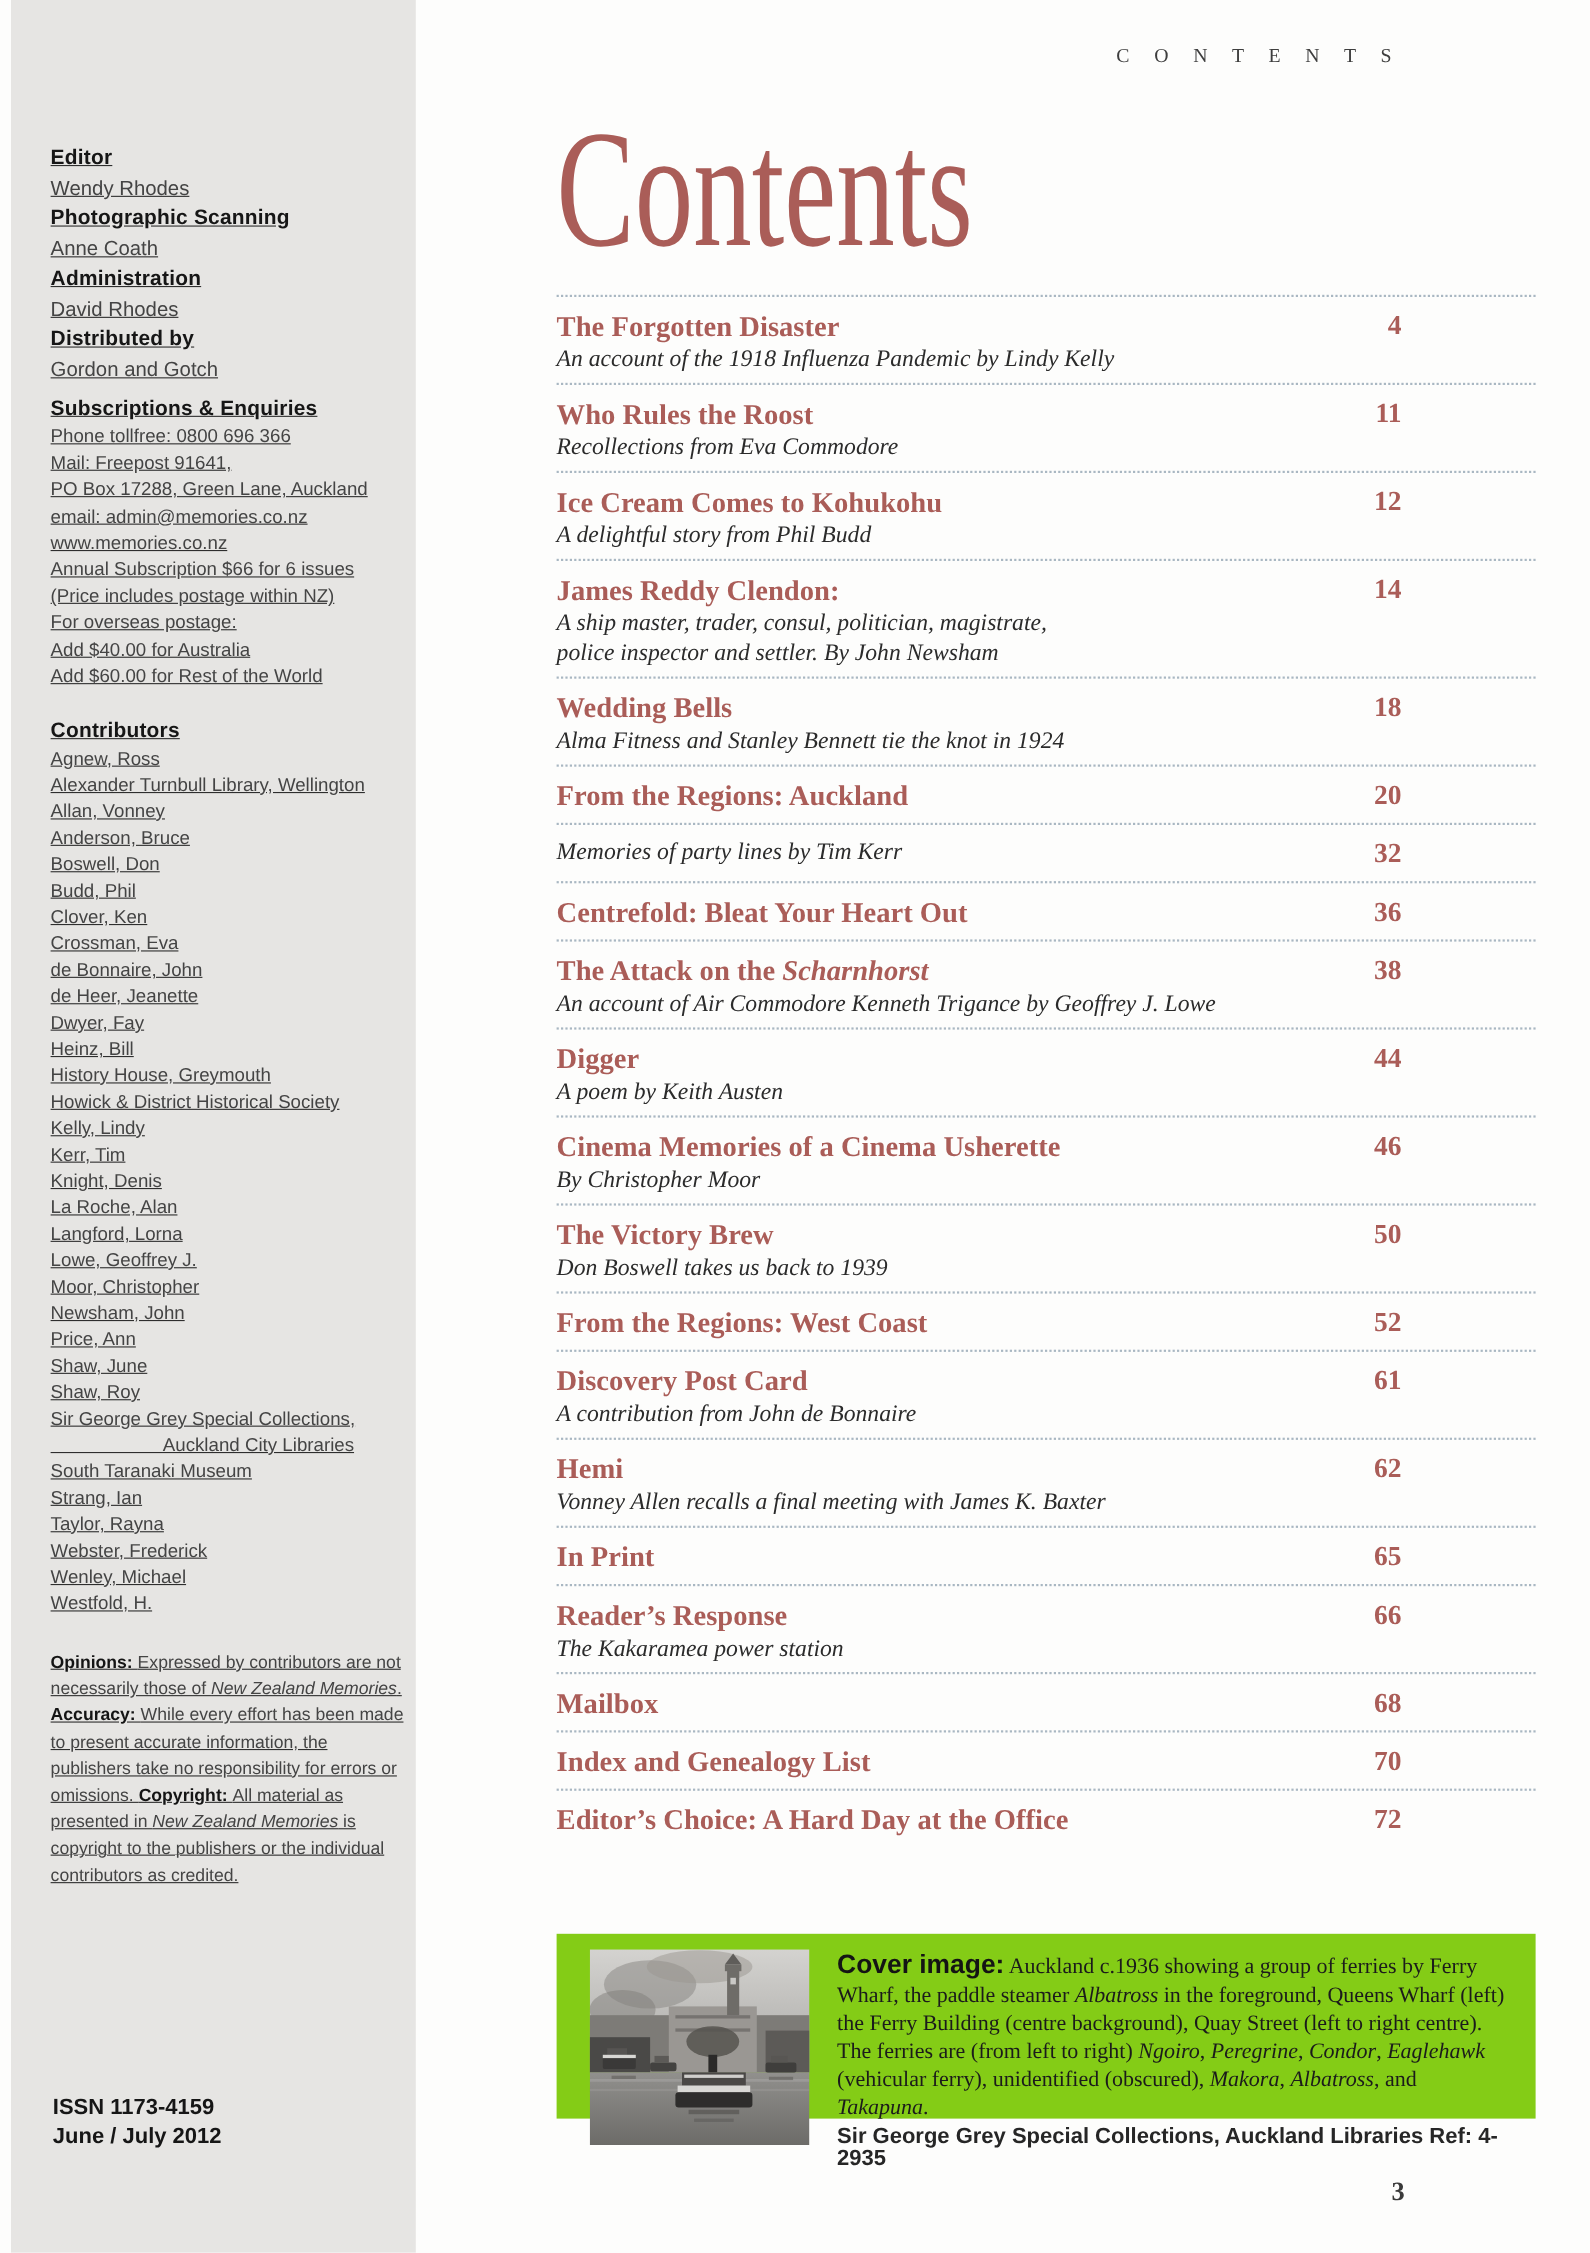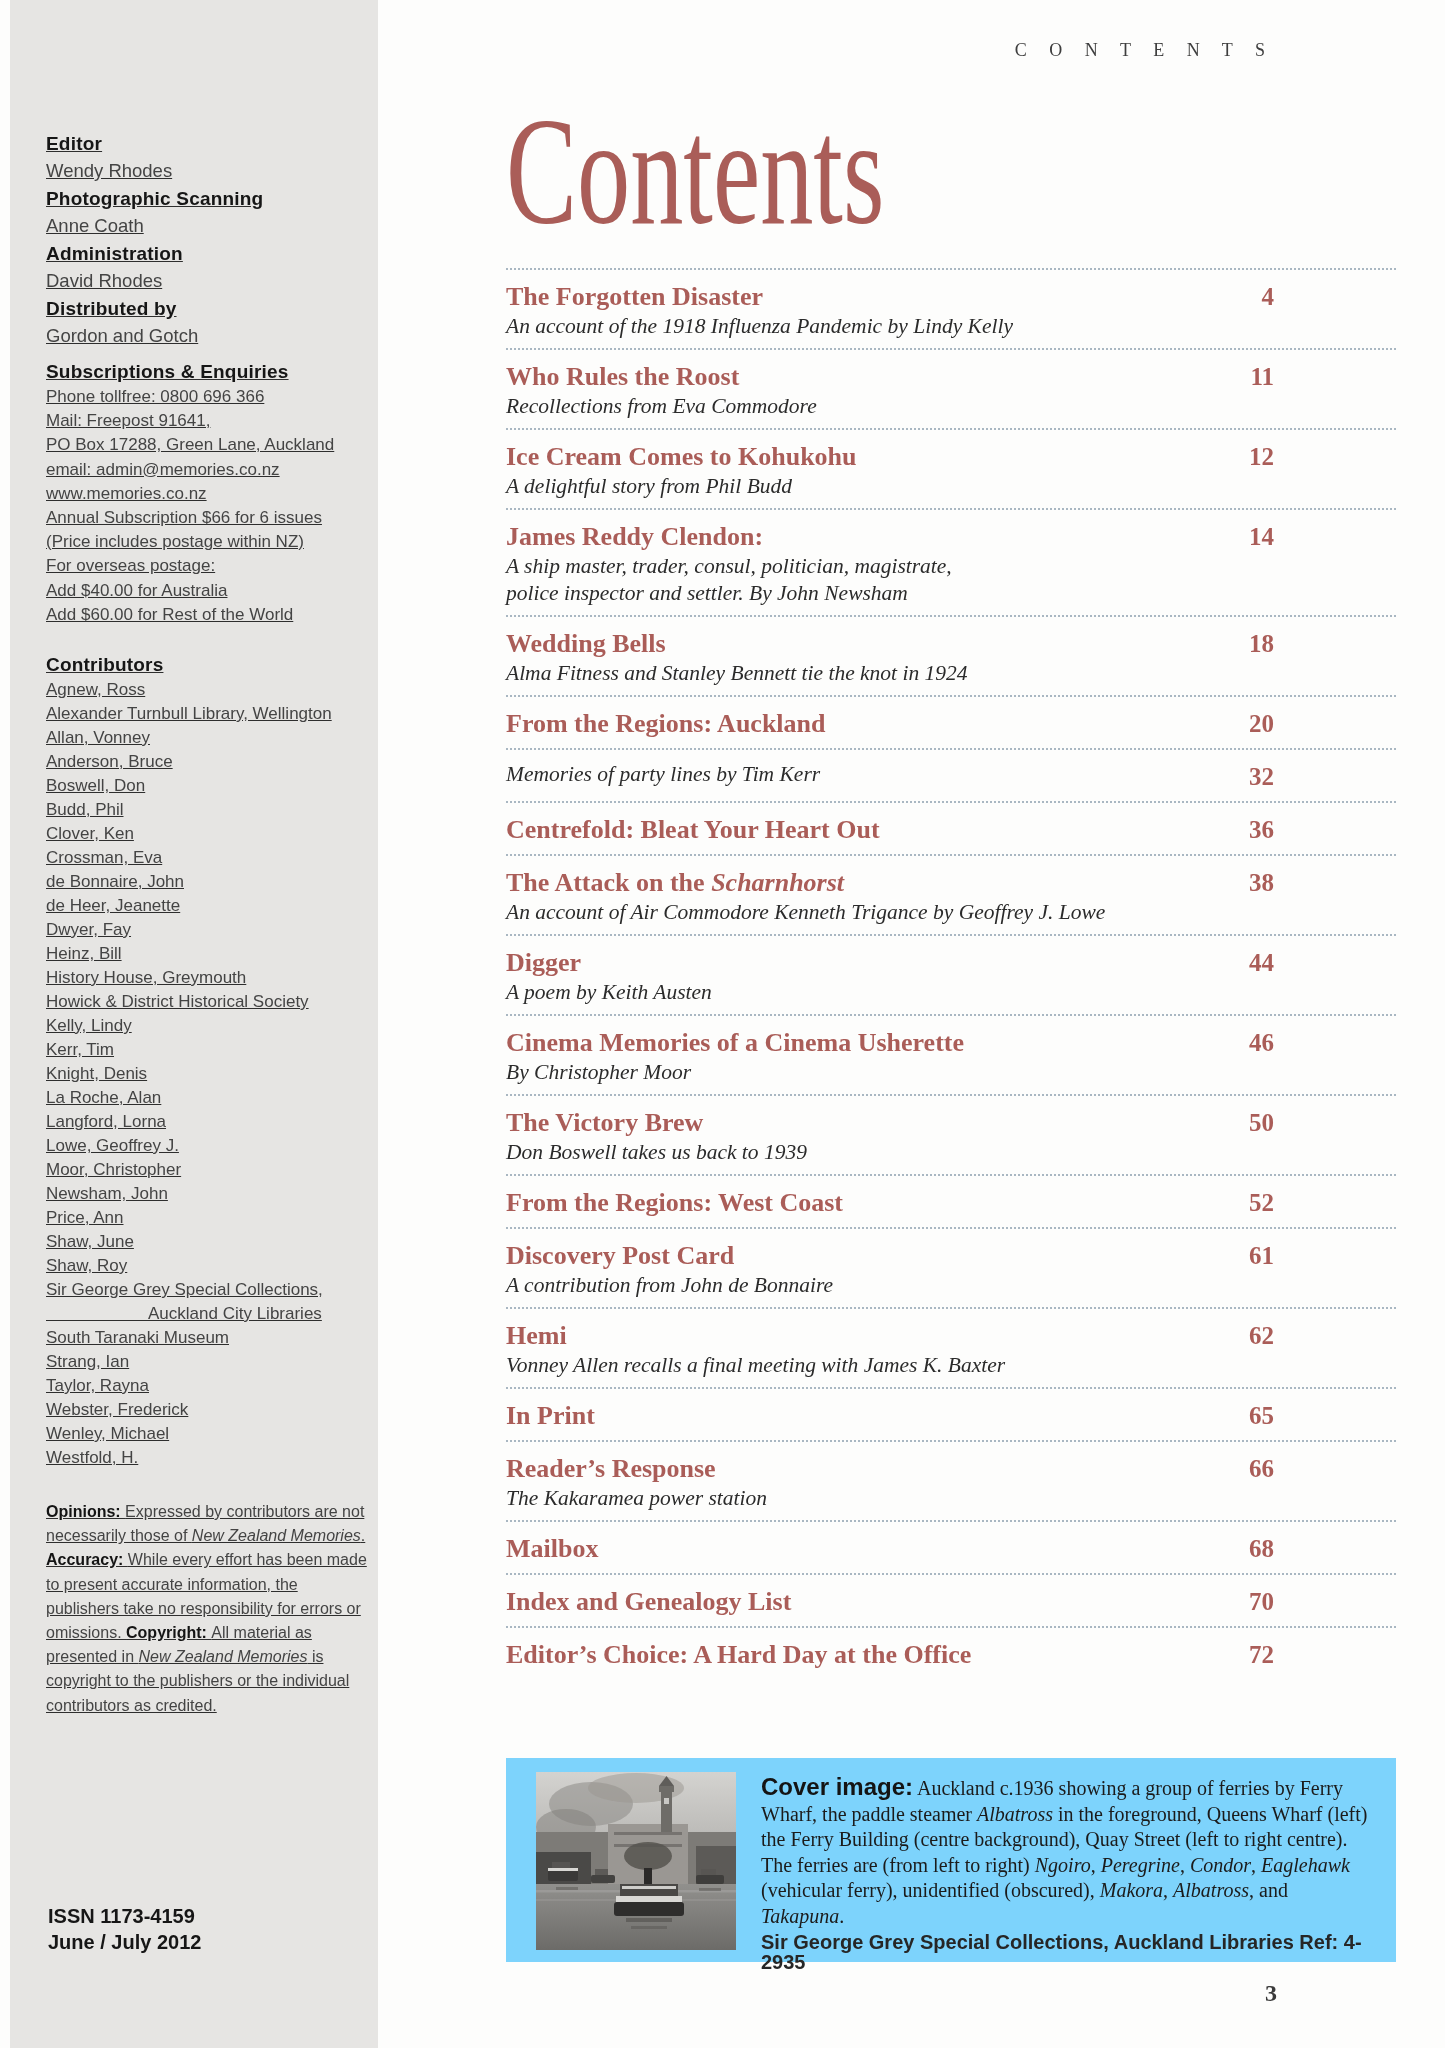--- a/index.html
+++ b/index.html
@@ -42,21 +42,21 @@
   .t-title{font-family:"Liberation Serif", serif;font-weight:bold;
     font-size:26px;line-height:32px;color:#aa5d58;}
   .t-title i{font-style:italic;}
   .t-sub{font-family:"Liberation Serif", serif;font-style:italic;
     font-size:21.5px;line-height:27px;color:#2b2b2b;}
   .t-page{width:165px;box-sizing:border-box;text-align:right;padding-right:122px;
     font-family:"Liberation Serif", serif;font-weight:bold;
     font-size:25px;line-height:32px;color:#aa5d58;}
   
   .cover-box{
-    position:absolute;left:0;top:1758px;width:890px;height:204px;background:#7dd3fc;
+    position:absolute;left:0;top:1758px;width:890px;height:168px;background:#84cc16;
   }
   .cover-photo{position:absolute;left:30px;top:14px;width:200px;height:178px;overflow:hidden;}
   .cover-photo svg{display:block;width:100%;height:100%;}
   .cover-cap{position:absolute;left:255px;top:16px;right:24px;
     font-family:"Liberation Serif", serif;font-size:20px;line-height:25.5px;color:#1b1b1b;}
   .cap-label{font-family:"Liberation Sans", sans-serif;font-weight:bold;font-size:24px;color:#141414;}
   .cover-cap i{font-style:italic;}
   .cover-credit{margin-top:3px;font-family:"Liberation Sans", sans-serif;
     font-size:20px;line-height:20px;color:#262626;font-weight:bold;}
   .pageno{position:absolute;top:1980px;right:168px;

